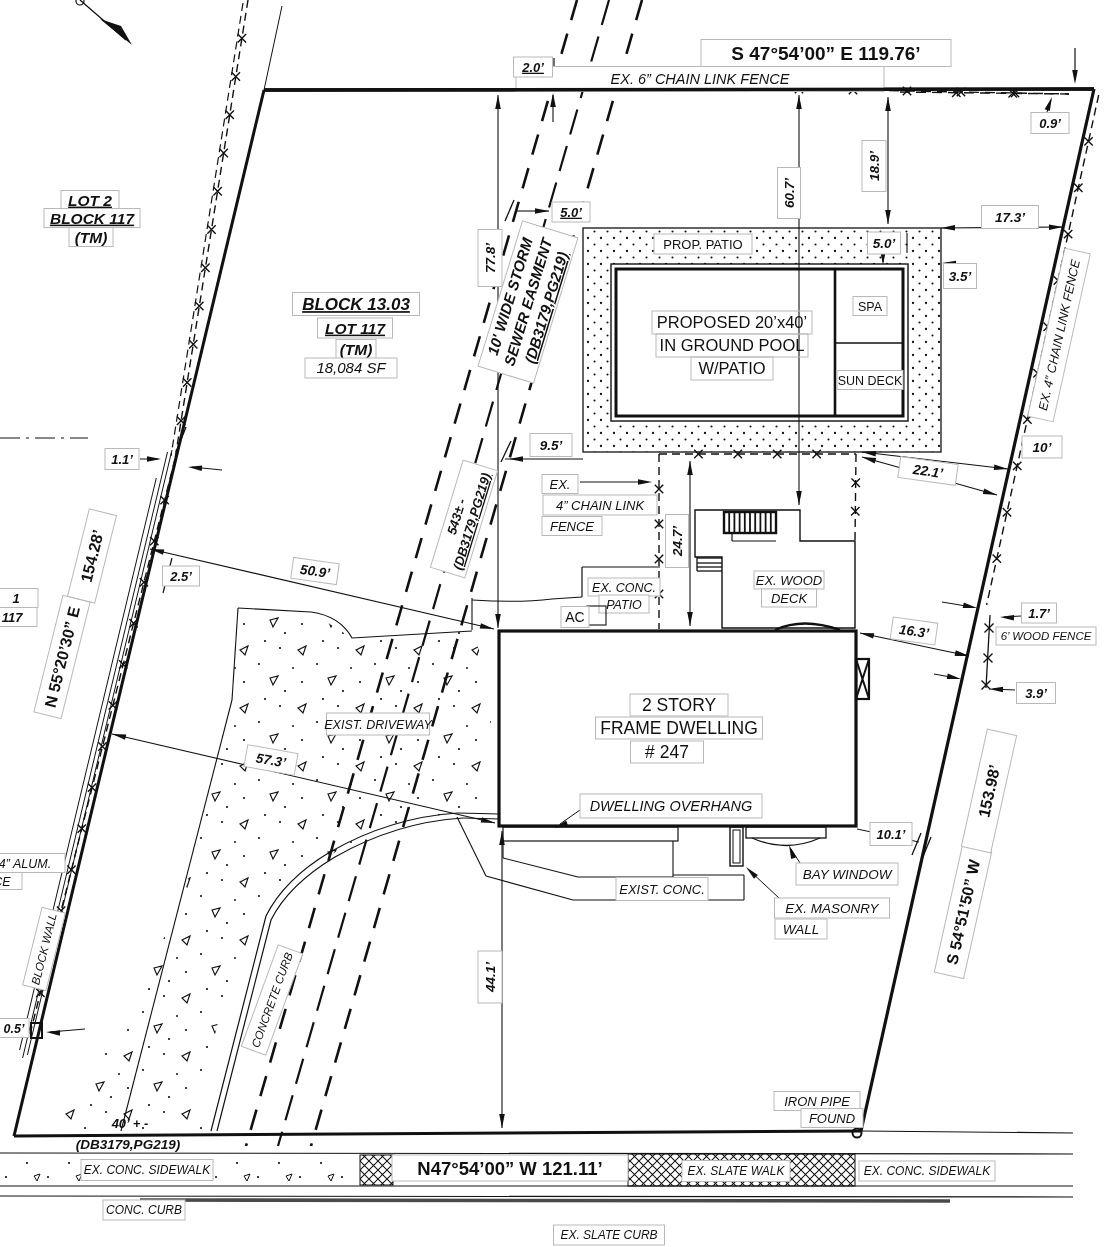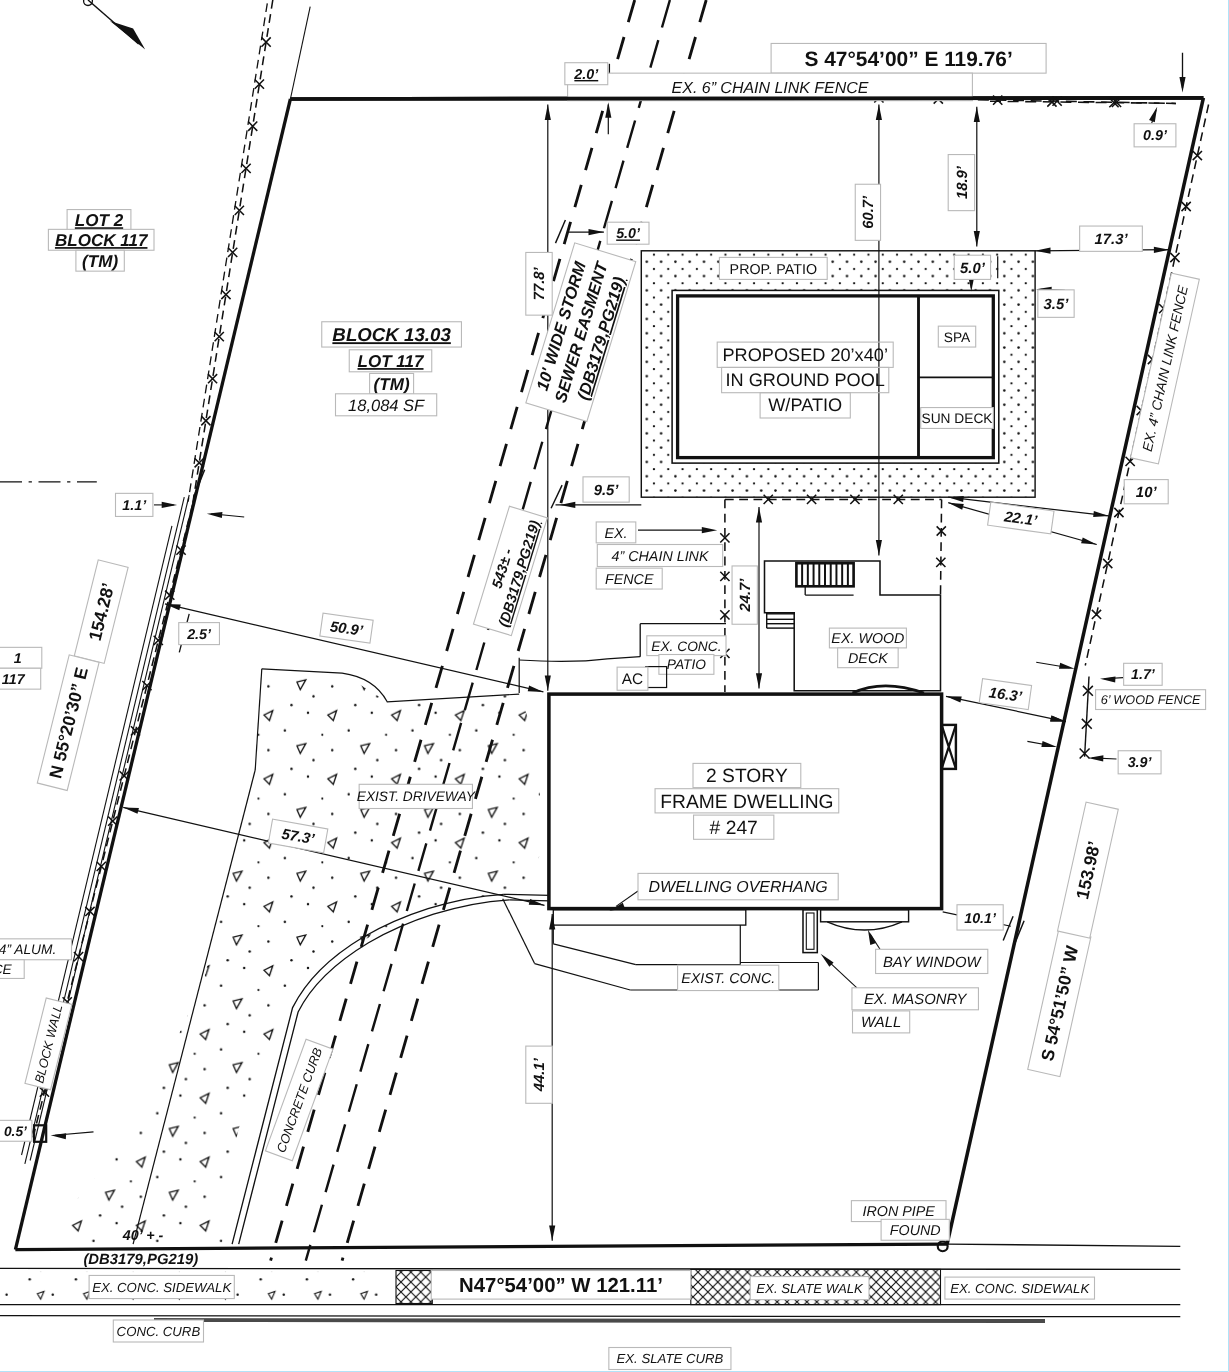--- a/index.html
+++ b/index.html
@@ -1,16 +1,16 @@
 <!DOCTYPE html>
 <html><head>
 <meta charset="utf-8">
 <style>
 html,body{margin:0;padding:0;background:#ffffff;}
-#sheet{position:relative;width:1117px;height:1247px;background:#0ea5e9;overflow:hidden;}
+#sheet{position:relative;width:1117px;height:1247px;background:#a21caf;overflow:hidden;}
 </style>
 </head>
 <body>
 
 <div id="sheet">
 <svg width="1117" height="1247" viewBox="0 0 1117 1247">
 <defs>
 <pattern id="pdots" width="13" height="13" patternUnits="userSpaceOnUse">
  <circle cx="3" cy="4" r="1.15" fill="#111"></circle>
           <circle cx="9.5" cy="10.5" r="1.05" fill="#111"></circle>

